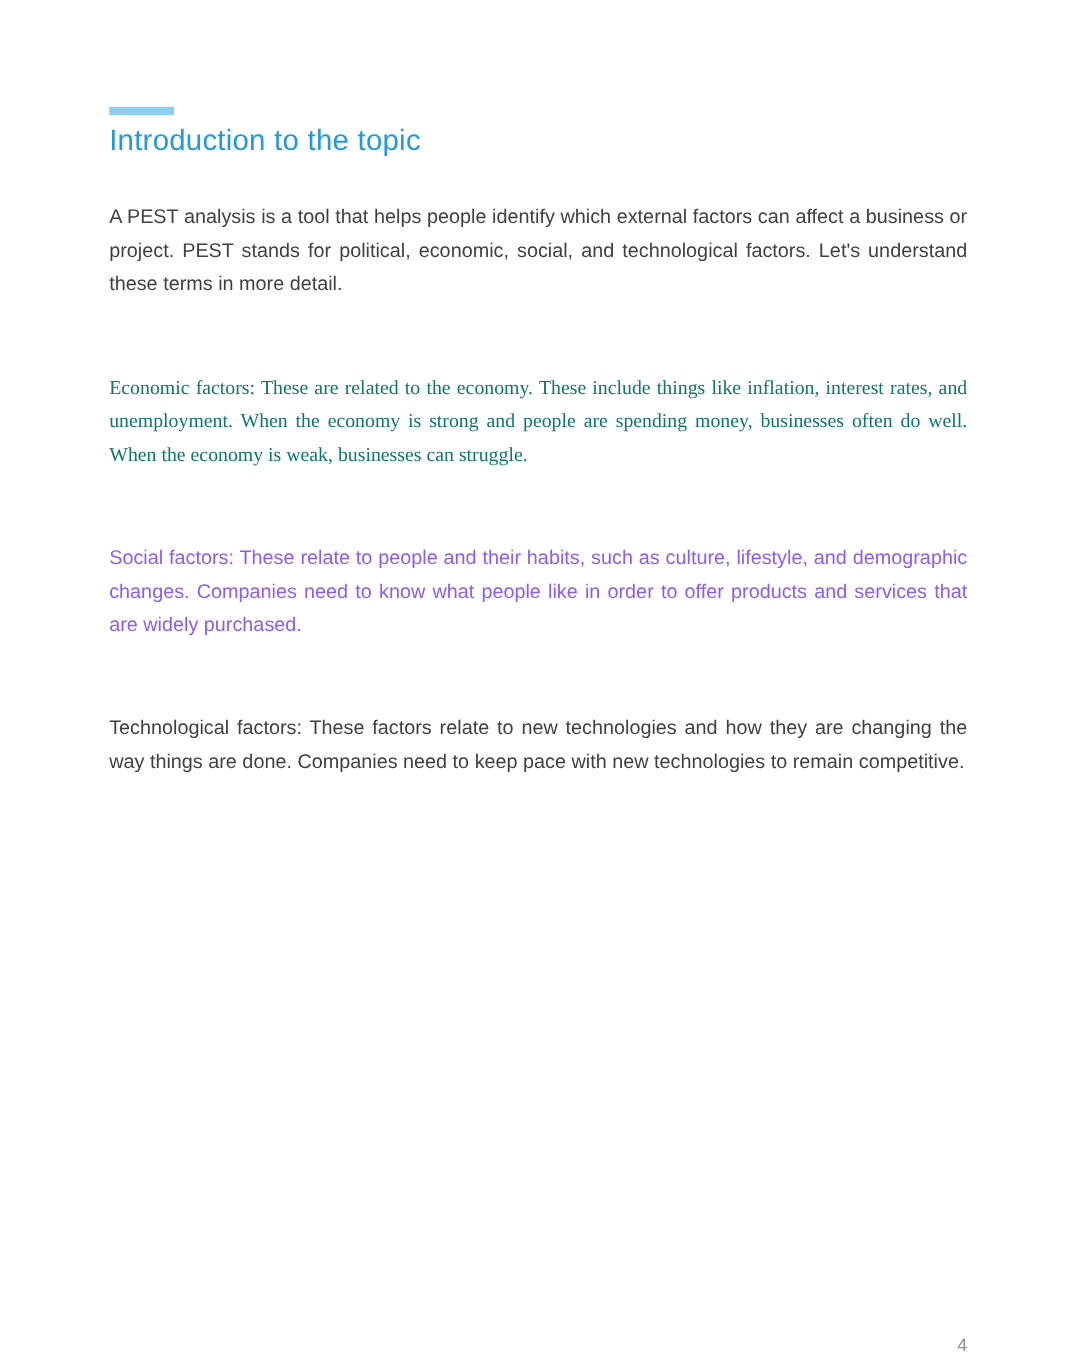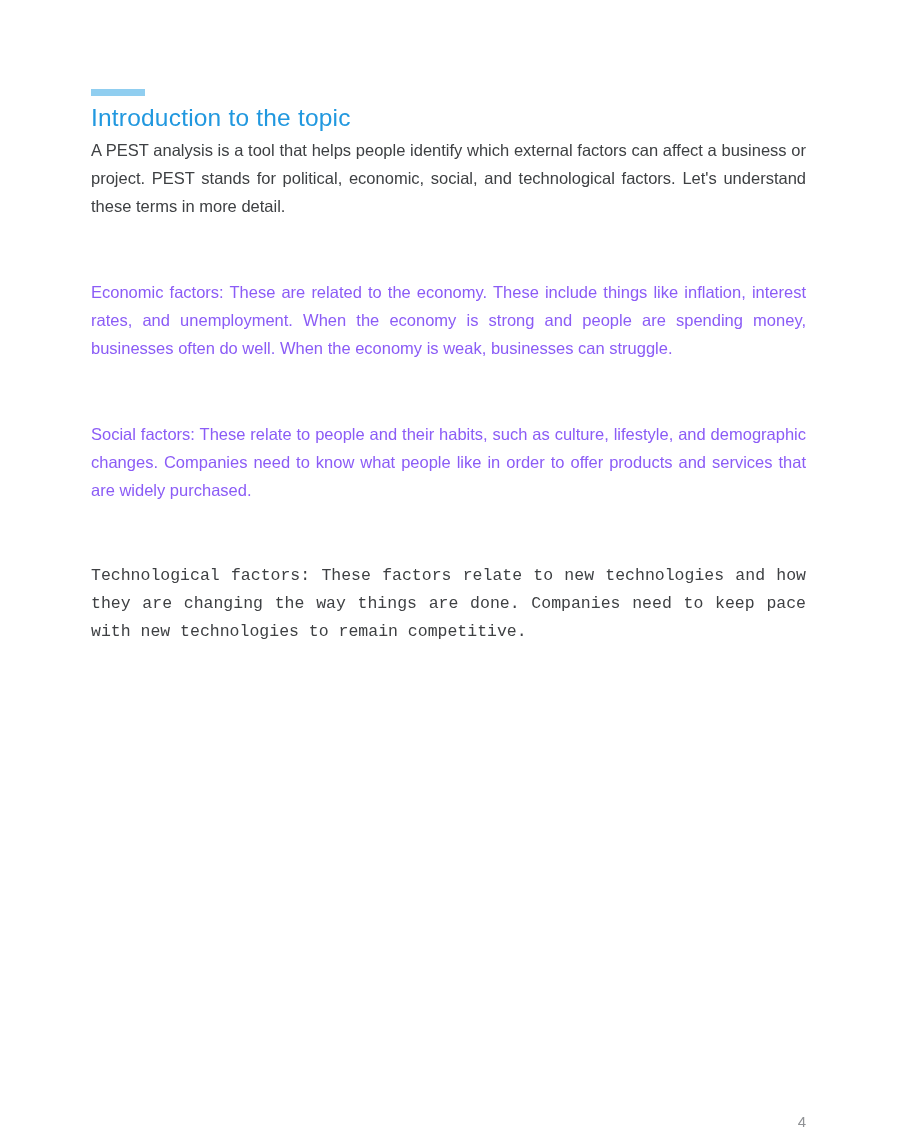--- a/index.html
+++ b/index.html
@@ -21,21 +21,21 @@
     top: 89px;
     width: 715px;
   }
   .accent-bar {
     width: 54px;
     height: 7px;
     background: #90cef0;
     margin: 0 0 7px 0;
   }
   h1.section-title {
-    margin: 0 0 4px 0;
+    margin: 0 0 35px 0;
     font-size: 24.5px;
     line-height: 29px;
     font-weight: 500;
     letter-spacing: 0.2px;
     color: #2198df;
   }
   p.body-paragraph {
     margin: 0 0 58px 0;
     font-size: 16.5px;
     line-height: 28px;
@@ -52,18 +52,18 @@
   }
 </style>
 </head>
 <body>
 
 <div class="page">
   <div class="content">
     <div class="accent-bar" style="background: rgb(144, 206, 240);"></div>
     <h1 class="section-title" style="color: rgb(33, 152, 223);">Introduction to the topic</h1>
     <p class="body-paragraph" style="color: rgb(62, 64, 67);">A PEST analysis is a tool that helps people identify which external factors can affect a business or project. PEST stands for political, economic, social, and technological factors. Let's understand these terms in more detail.</p>
-    <p class="body-paragraph" style="color: #8b5cf6;">Economic factors: These are related to the economy. These include things like inflation, interest rates, and unemployment. When the economy is strong and people are spending money, businesses often do well. When the economy is weak, businesses can struggle.</p>
+    <p class="body-paragraph" style="color: #0f766e; font-family: Liberation Serif, serif;">Economic factors: These are related to the economy. These include things like inflation, interest rates, and unemployment. When the economy is strong and people are spending money, businesses often do well. When the economy is weak, businesses can struggle.</p>
     <p class="body-paragraph" style="color: #8b5cf6;">Social factors: These relate to people and their habits, such as culture, lifestyle, and demographic changes. Companies need to know what people like in order to offer products and services that are widely purchased.</p>
-    <p class="body-paragraph" style="color: rgb(62, 64, 67); font-family: Liberation Mono, monospace;">Technological factors: These factors relate to new technologies and how they are changing the way things are done. Companies need to keep pace with new technologies to remain competitive.</p>
+    <p class="body-paragraph" style="color: rgb(62, 64, 67);">Technological factors: These factors relate to new technologies and how they are changing the way things are done. Companies need to keep pace with new technologies to remain competitive.</p>
   </div>
   <div class="page-number" style="color: rgb(143, 145, 148);">4</div>
 </div>
 
 </body></html>

